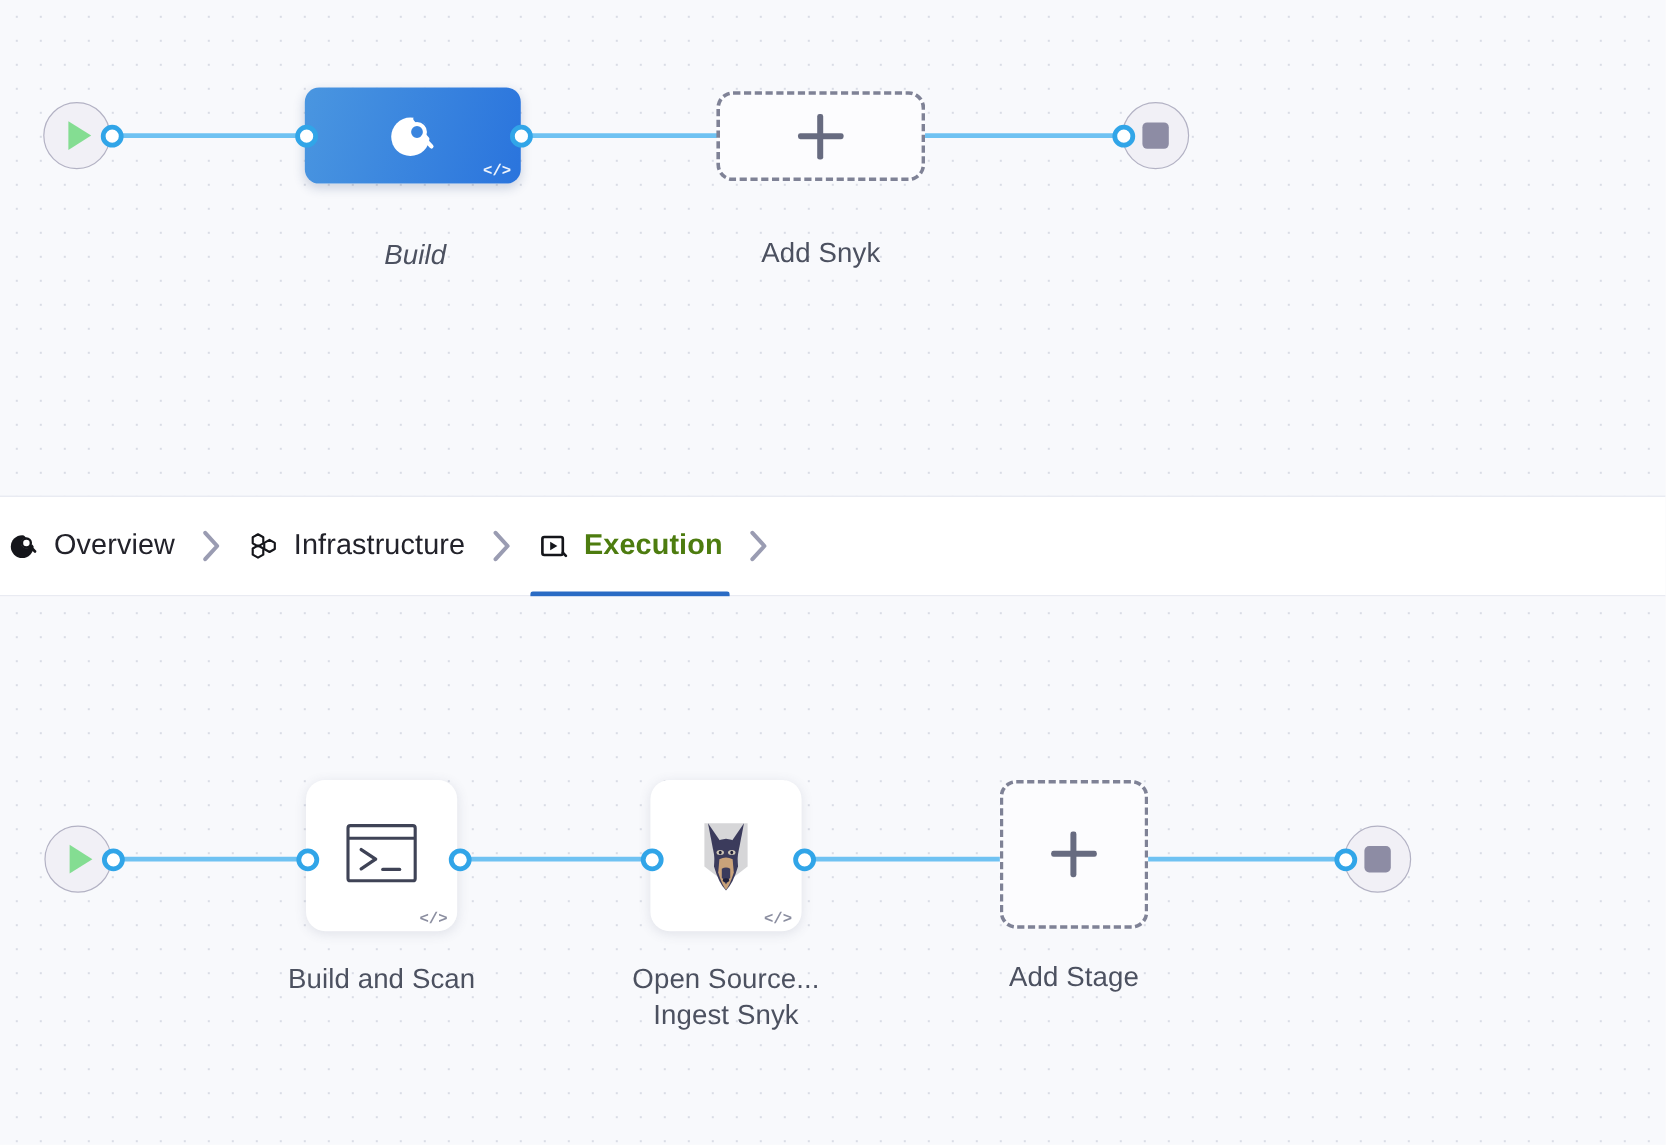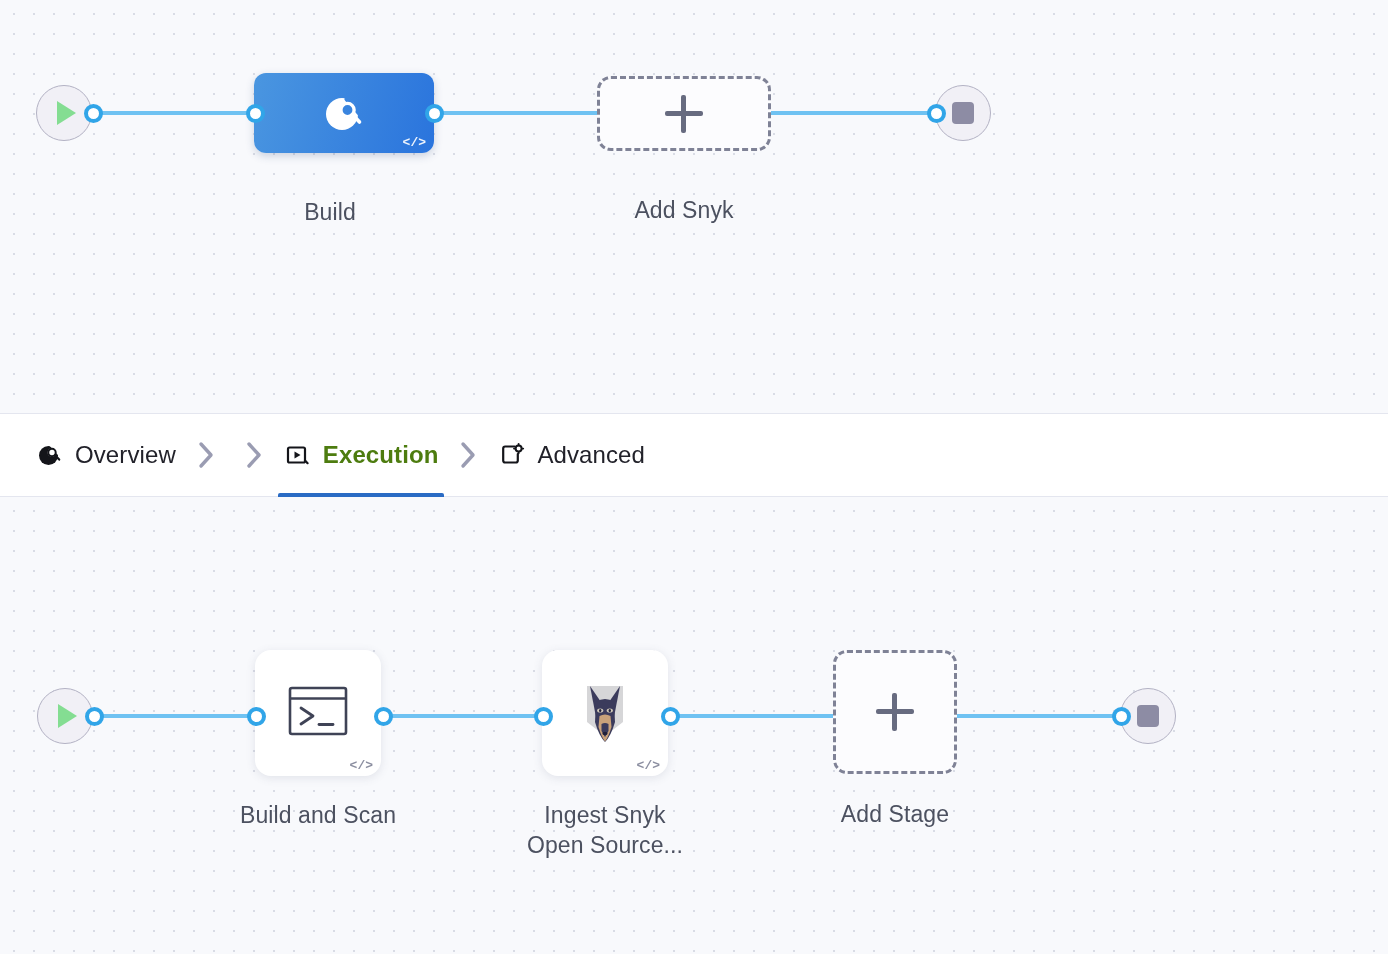--- a/index.html
+++ b/index.html
@@ -25,21 +25,20 @@
   #step-canvas  { top: 497px; height: 457px; }
 
   
   .tabstrip {
     position: absolute; left: 0; top: 413px;
     width: 1388px; height: 84px;
     background: #ffffff;
     border-top: 1px solid #e4e6ef;
     border-bottom: 1px solid #e4e6ef;
     display: flex; align-items: center;
-    padding-left: 30px;
   }
   .tab {
     display: flex; align-items: center; gap: 11px;
     height: 84px; position: relative;
     padding: 0 6px; cursor: pointer;
     color: #14151a;
   }
   .tab .tab-label { font-size: 24px; letter-spacing: .1px; color: #22222a; }
   .tab.active .tab-label { font-weight: bold; color: #4d7c0f; }
   .tab.active::after {
@@ -155,21 +154,21 @@
             </defs>
             <circle cx="21" cy="24" r="16" fill="#ffffff" mask="url(#scanmask)"></circle>
             <circle cx="26.5" cy="20" r="6.6" fill="none" stroke="#ffffff" stroke-width="3.4"></circle>
             <line x1="31.5" y1="24.5" x2="38.5" y2="32" stroke="#ffffff" stroke-width="3.6" stroke-linecap="round"></line>
           </svg>
         </div>
         <div class="code-badge">&lt;/&gt;</div>
       </div>
       <div class="port" style="left:246px; top:104px;"></div>
       <div class="port" style="left:425px; top:104px;"></div>
-      <div class="node-label" style="left:240px; top:197px; width:180px;">Build</div>
+      <div class="node-label" style="left:256px; top:197px; width:180px;font-style:italic;">Build</div>
 
       <div class="add-node" style="left:597px; top:76px; width:174px; height:75px;">
         <div class="plus"></div>
       </div>
       <div class="node-label" style="left:594px; top:195px; width:180px;">Add Snyk</div>
 
       <div class="terminal-node" style="left:935px; top:85px;">
         <div class="stop-sq"></div>
       </div>
       <div class="port" style="left:927px; top:104px;"></div>
@@ -196,20 +195,32 @@
       </span>
       <span class="tab-label">Overview</span>
     </div>
 
     <div class="chev">
       <svg viewBox="0 0 22 34" aria-hidden="true">
           <polyline points="6,6 16,17 6,28" fill="none" stroke="#9a9cb2" stroke-width="3.4" stroke-linecap="round" stroke-linejoin="round"></polyline>
         </svg>
     </div>
 
+    <div class="tab">
+      <span class="tab-icon">
+        <svg width="28" height="28" viewBox="0 0 28 28" aria-hidden="true">
+          <g fill="none" stroke="#14151a" stroke-width="1.8" stroke-linejoin="round">
+            <polygon points="9,4.2 13.4,6.7 13.4,11.8 9,14.3 4.6,11.8 4.6,6.7"></polygon>
+            <polygon points="9,13.6 13.4,16.1 13.4,21.2 9,23.7 4.6,21.2 4.6,16.1"></polygon>
+            <polygon points="18.6,8.9 23,11.4 23,16.5 18.6,19 14.2,16.5 14.2,11.4"></polygon>
+          </g>
+        </svg>
+      </span>
+      <span class="tab-label">Infrastructure</span>
+    </div>
 
     <div class="chev">
       <svg viewBox="0 0 22 34" aria-hidden="true">
           <polyline points="6,6 16,17 6,28" fill="none" stroke="#9a9cb2" stroke-width="3.4" stroke-linecap="round" stroke-linejoin="round"></polyline>
         </svg>
     </div>
 
     <div class="tab active">
       <span class="tab-icon">
         <svg width="28" height="28" viewBox="0 0 28 28" aria-hidden="true">
@@ -220,35 +231,20 @@
       </span>
       <span class="tab-label">Execution</span>
     </div>
 
     <div class="chev">
       <svg viewBox="0 0 22 34" aria-hidden="true">
           <polyline points="6,6 16,17 6,28" fill="none" stroke="#9a9cb2" stroke-width="3.4" stroke-linecap="round" stroke-linejoin="round"></polyline>
         </svg>
     </div>
 
-    <div class="tab">
-      <span class="tab-icon">
-        <svg width="28" height="28" viewBox="0 0 28 28" aria-hidden="true">
-          <path d="M16.5 5.5 H7.2 a2 2 0 0 0 -2 2 V19.5 a2 2 0 0 0 2 2 H17.8 a2 2 0 0 0 2 -2 V13" fill="none" stroke="#14151a" stroke-width="2.2" stroke-linecap="round" stroke-linejoin="round"></path>
-          <circle cx="20.6" cy="7.6" r="3" fill="none" stroke="#14151a" stroke-width="2"></circle>
-          <g stroke="#14151a" stroke-width="1.9" stroke-linecap="round">
-            <line x1="20.6" y1="2.9" x2="20.6" y2="4.2"></line>
-            <line x1="20.6" y1="11" x2="20.6" y2="12.3"></line>
-            <line x1="16" y1="7.6" x2="17.3" y2="7.6"></line>
-            <line x1="23.9" y1="7.6" x2="25.2" y2="7.6"></line>
-          </g>
-        </svg>
-      </span>
-      <span class="tab-label">Advanced</span>
-    </div>
 
   </div>
 
   <div class="canvas" id="step-canvas">
     <div class="flowrow">
 
       <div class="edge" style="left:96px;  top:217px; width:166px;"></div>
       <div class="edge" style="left:380px; top:217px; width:168px;"></div>
       <div class="edge" style="left:666px; top:217px; width:172px;"></div>
       <div class="edge" style="left:952px; top:217px; width:175px;"></div>
@@ -293,22 +289,22 @@
             <ellipse cx="39.8" cy="38.5" rx="1.2" ry="1.5" fill="#20203a"></ellipse>
 
             <ellipse cx="35" cy="61.5" rx="2.6" ry="1.7" fill="#20203a"></ellipse>
           </svg>
         </span>
         <div class="code-badge dark">&lt;/&gt;</div>
       </div>
       <div class="port" style="left:534px; top:210px;"></div>
       <div class="port" style="left:661px; top:210px;"></div>
       <div class="node-label" style="left:505px; top:303px; width:200px;">
+        <div>Open Source...</div>
         <div>Ingest Snyk</div>
-        <div>Open Source...</div>
       </div>
 
       <div class="add-node" style="left:833px; top:153px; width:124px; height:124px;">
         <div class="plus"></div>
       </div>
       <div class="node-label" style="left:795px; top:302px; width:200px;">Add Stage</div>
 
       <div class="terminal-node" style="left:1120px; top:191px;">
         <div class="stop-sq"></div>
       </div>

